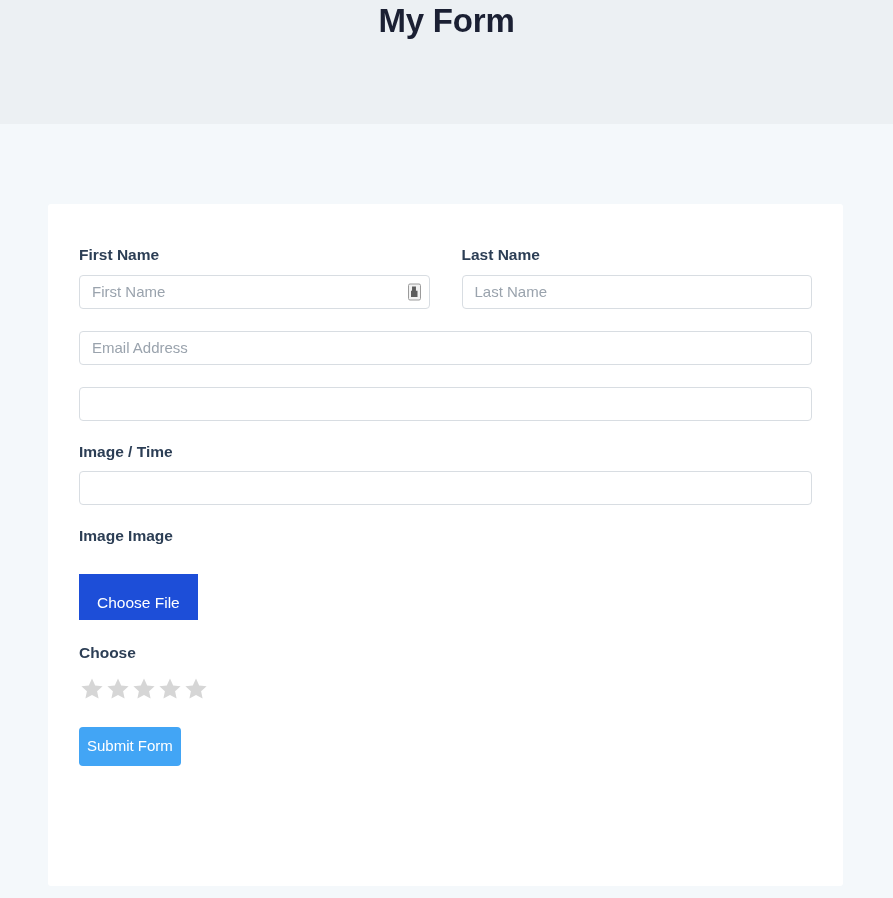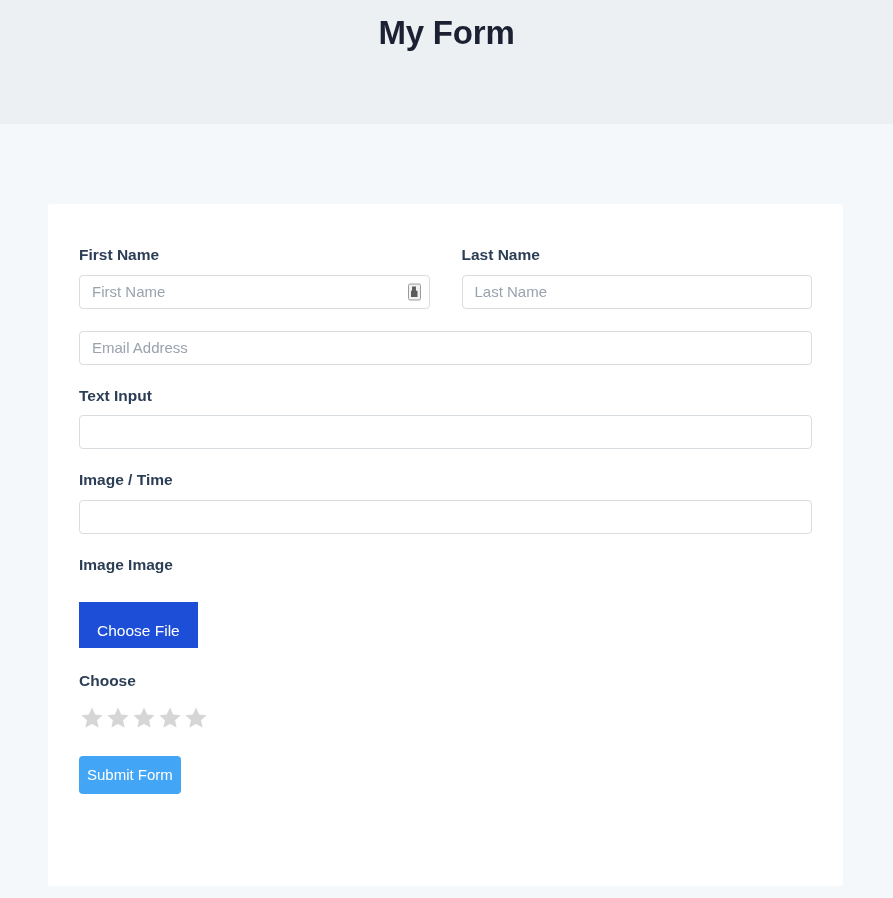--- a/index.html
+++ b/index.html
@@ -20,21 +20,21 @@
   .page-header {
     width: 893px;
     height: 124px;
     background: #ecf0f3;
     display: flex;
     justify-content: center;
     align-items: flex-start;
   }
   .page-title {
     margin: 0;
-    padding-top: 12px;
+    padding-top: 0;
     font-size: 33px;
     font-weight: bold;
     color: #1b2033;
     letter-spacing: -0.2px;
     line-height: 1.25;
   }
 
   
   .page-body {
     width: 893px;
@@ -195,21 +195,20 @@
     <div class="field">
       <div class="text-field">
         <input type="text" placeholder="Email Address" style="">
       </div>
     </div>
 
     <div class="spacer-22"></div>
 
     
     <div class="field">
-      <label class="field-label">Text Input</label>
       <div class="text-field">
         <input type="text" placeholder="" style="">
       </div>
     </div>
 
     <div class="spacer-22"></div>
 
     
     <div class="field">
       <label class="field-label">Image / Time</label>

